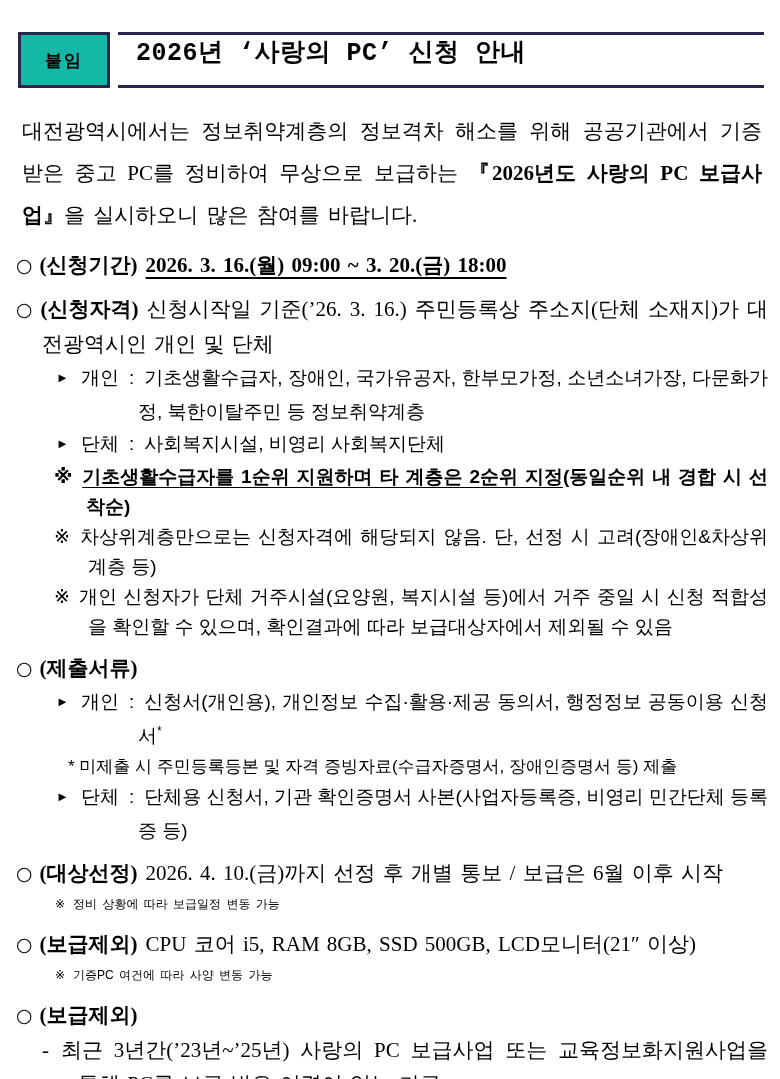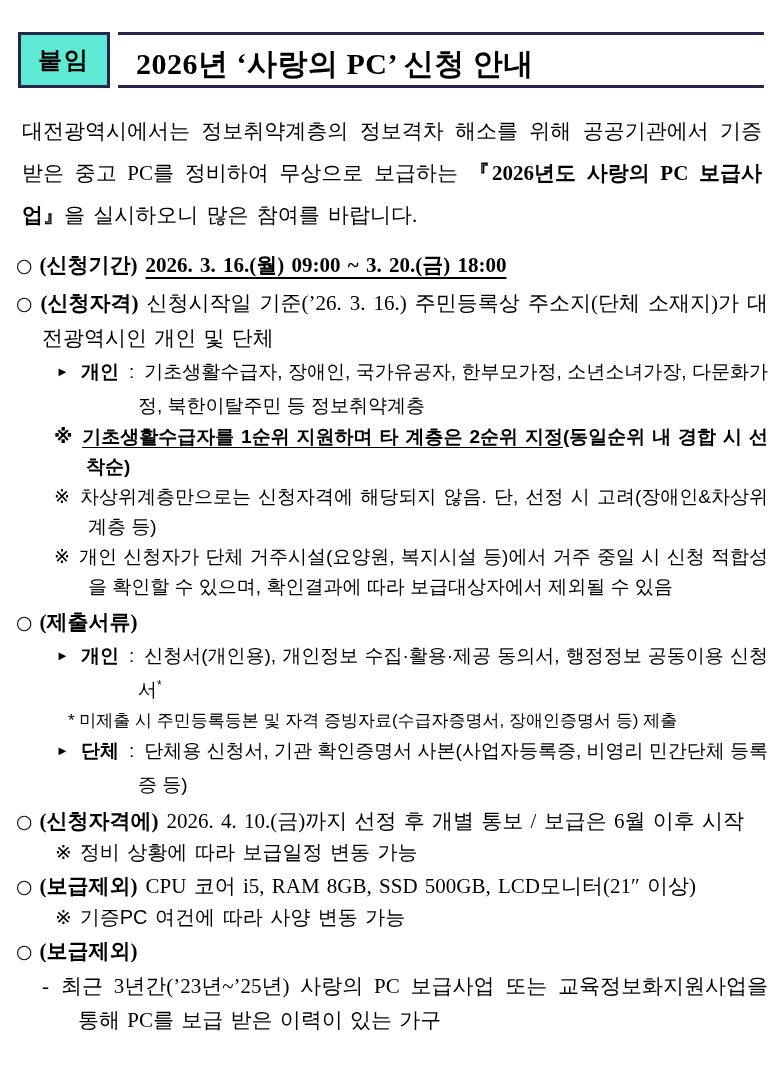--- a/index.html
+++ b/index.html
@@ -8,82 +8,82 @@
     width: 780px; height: 1079px;
     background: #ffffff; color: #000;
     font-family: "Liberation Serif", "DejaVu Serif", serif;
     overflow: hidden;
   }
   .page { padding: 32px 10px 0 8px; }
 
   
   .header { display: flex; align-items: stretch; height: 56px; margin: 0 6px 22px 10px; }
   .badge {
-    border: 3px solid #26264f; background: #5eead4;
+    border: 3px solid #26264f; background: #14b8a6;
     display: flex; align-items: center; justify-content: center;
     width: 92px; flex: 0 0 92px;
     font-family: "Liberation Sans", "DejaVu Sans", sans-serif;
-    font-weight: bold; font-size: 24px; letter-spacing: 2px;
+    font-weight: bold; font-size: 17px; letter-spacing: 2px;
   }
   .titlebar {
     flex: 1; margin-left: 8px;
     border-top: 3px solid #26264f; border-bottom: 3px solid #26264f;
-    display: flex; align-items: flex-end; padding-left: 18px;
-    font-family: Liberation Serif, serif;
-    font-weight: bold; font-size: 30px; letter-spacing: 0.5px;
+    display: flex; align-items: flex-start; padding-left: 18px;
+    font-family: Liberation Mono, monospace;
+    font-weight: bold; font-size: 25px; letter-spacing: 0.5px;
   }
 
   
   .intro {
     margin: 0 8px 12px 14px;
     font-size: 21px; line-height: 42px;
     text-align: justify; word-break: break-all;
     word-spacing: 3px;
   }
   .intro b { font-weight: bold; }
 
   
   .sec {
-    font-size: 21px; line-height: 35px; margin-top: 3px;
+    font-size: 21px; line-height: 35px; margin-top: 9px;
     padding-left: 34px; text-indent: -26px;
     text-align: justify; word-break: break-all; word-spacing: 2px;
     padding-right: 2px;
   }
   .sec .circle { font-family: "DejaVu Sans", sans-serif; font-size: 19px; margin-right: 7px; }
   .sec .lbl { font-weight: bold; margin-right: 8px; }
   .sec .u { text-decoration: underline; text-underline-offset: 5px; font-weight: bold; }
   .sec.method-line { line-height: 37px; }
   .sec.method-line .u { word-spacing: 7px; letter-spacing: 1px; }
 
   
   .sub {
     font-family: "Liberation Sans", "DejaVu Sans", sans-serif;
     font-size: 19px; line-height: 32px;
     padding-left: 130px; text-indent: -82px; padding-right: 2px;
     text-align: justify; word-break: break-all;
   }
   .sub .arrow { font-size: 13px; margin-right: 12px; position: relative; top: -2px; }
-  .sub .lbl { font-weight: bold; }
+  .sub .lbl { font-weight: normal; }
   .sub .colon { margin: 0 10px; }
 
   
   .note {
     font-family: "Liberation Sans", "DejaVu Sans", sans-serif;
     font-size: 19px; line-height: 30px;
     padding-left: 80px; text-indent: -34px; padding-right: 2px;
     text-align: justify; word-break: break-all;
   }
   .note .mark { margin-right: 8px; }
   .note.strong { font-weight: bold; padding-left: 78px; text-indent: -32px; }
   .note.strong .u { text-decoration: underline; text-underline-offset: 4px; }
 
   
   .small-note {
     font-family: "Liberation Sans", "DejaVu Sans", sans-serif;
-    font-size: 20px; line-height: 27px; margin-left: 47px;
+    font-size: 12px; line-height: 27px; margin-left: 47px;
     word-spacing: 2px;
   }
   .small-note .mark { margin-right: 8px; }
 
   
   .star-note {
     font-family: "Liberation Sans", "DejaVu Sans", sans-serif;
     font-size: 17px; line-height: 29px; margin-left: 60px;
   }
   sup.ast { font-size: 12px; vertical-align: super; line-height: 0; }
@@ -109,37 +109,38 @@
   </div>
 
   <p class="intro"><span>대전광역시에서는 정보취약계층의 정보격차 해소를 위해 공공기관에서 기증받은 중고 PC를 정비하여 무상으로 보급하는 </span><b>『2026년도 사랑의 PC 보급사업』</b><span>을 실시하오니 많은 참여를 바랍니다.</span></p>
 
   <div class="sec"><span class="circle">○</span><span class="lbl">(신청기간)</span><span class="u">2026. 3. 16.(월) 09:00 ~ 3. 20.(금) 18:00</span></div>
 
   <div class="sec"><span class="circle">○</span><span class="lbl">(신청자격)</span><span>신청시작일 기준(’26. 3. 16.) 주민등록상 주소지(단체 소재지)가 대전광역시인 개인 및 단체</span></div>
 
   <div class="sub"><span class="arrow">►</span><span class="lbl">개인</span><span class="colon">:</span><span>기초생활수급자, 장애인, 국가유공자, 한부모가정, 소년소녀가장, 다문화가정, 북한이탈주민 등 정보취약계층</span></div>
 
+  <div class="sub"><span class="arrow">►</span><span class="lbl">단체</span><span class="colon">:</span><span>사회복지시설, 비영리 사회복지단체</span></div>
 
   <div class="note strong"><span class="mark">※</span><span class="u">기초생활수급자를 1순위 지원하며 타 계층은 2순위 지정</span><span>(동일순위 내 경합 시 선착순)</span></div>
 
   <div class="note"><span class="mark">※</span><span>차상위계층만으로는 신청자격에 해당되지 않음. 단, 선정 시 고려(장애인&amp;차상위계층 등)</span></div>
 
   <div class="note"><span class="mark">※</span><span>개인 신청자가 단체 거주시설(요양원, 복지시설 등)에서 거주 중일 시 신청 적합성을 확인할 수 있으며, 확인결과에 따라 보급대상자에서 제외될 수 있음</span></div>
 
 
   <div class="sec"><span class="circle">○</span><span class="lbl">(제출서류)</span></div>
 
   <div class="sub"><span class="arrow">►</span><span class="lbl">개인</span><span class="colon">:</span><span>신청서(개인용), 개인정보 수집·활용·제공 동의서, 행정정보 공동이용 신청서</span><sup class="ast">*</sup></div>
 
   <div class="star-note"><span>* 미제출 시 주민등록등본 및 자격 증빙자료(수급자증명서, 장애인증명서 등) 제출</span></div>
 
   <div class="sub"><span class="arrow">►</span><span class="lbl">단체</span><span class="colon">:</span><span>단체용 신청서, 기관 확인증명서 사본(사업자등록증, 비영리 민간단체 등록증 등)</span></div>
 
-  <div class="sec"><span class="circle">○</span><span class="lbl">(신청자격에)</span><span>2026. 4. 10.(금)까지 선정 후 개별 통보 / 보급은 6월 이후 시작</span></div>
+  <div class="sec"><span class="circle">○</span><span class="lbl">(대상선정)</span><span>2026. 4. 10.(금)까지 선정 후 개별 통보 / 보급은 6월 이후 시작</span></div>
 
   <div class="small-note"><span class="mark">※</span><span>정비 상황에 따라 보급일정 변동 가능</span></div>
 
   <div class="sec"><span class="circle">○</span><span class="lbl">(보급제외)</span><span>CPU 코어 i5, RAM 8GB, SSD 500GB, LCD모니터(21″ 이상)</span></div>
 
   <div class="small-note"><span class="mark">※</span><span>기증PC 여건에 따라 사양 변동 가능</span></div>
 
   <div class="sec"><span class="circle">○</span><span class="lbl">(보급제외)</span></div>
 
   <div class="dash-item"><span class="dash">-</span><span>최근 3년간(’23년~’25년) 사랑의 PC 보급사업 또는 교육정보화지원사업을 통해 PC를 보급 받은 이력이 있는 가구</span></div>

